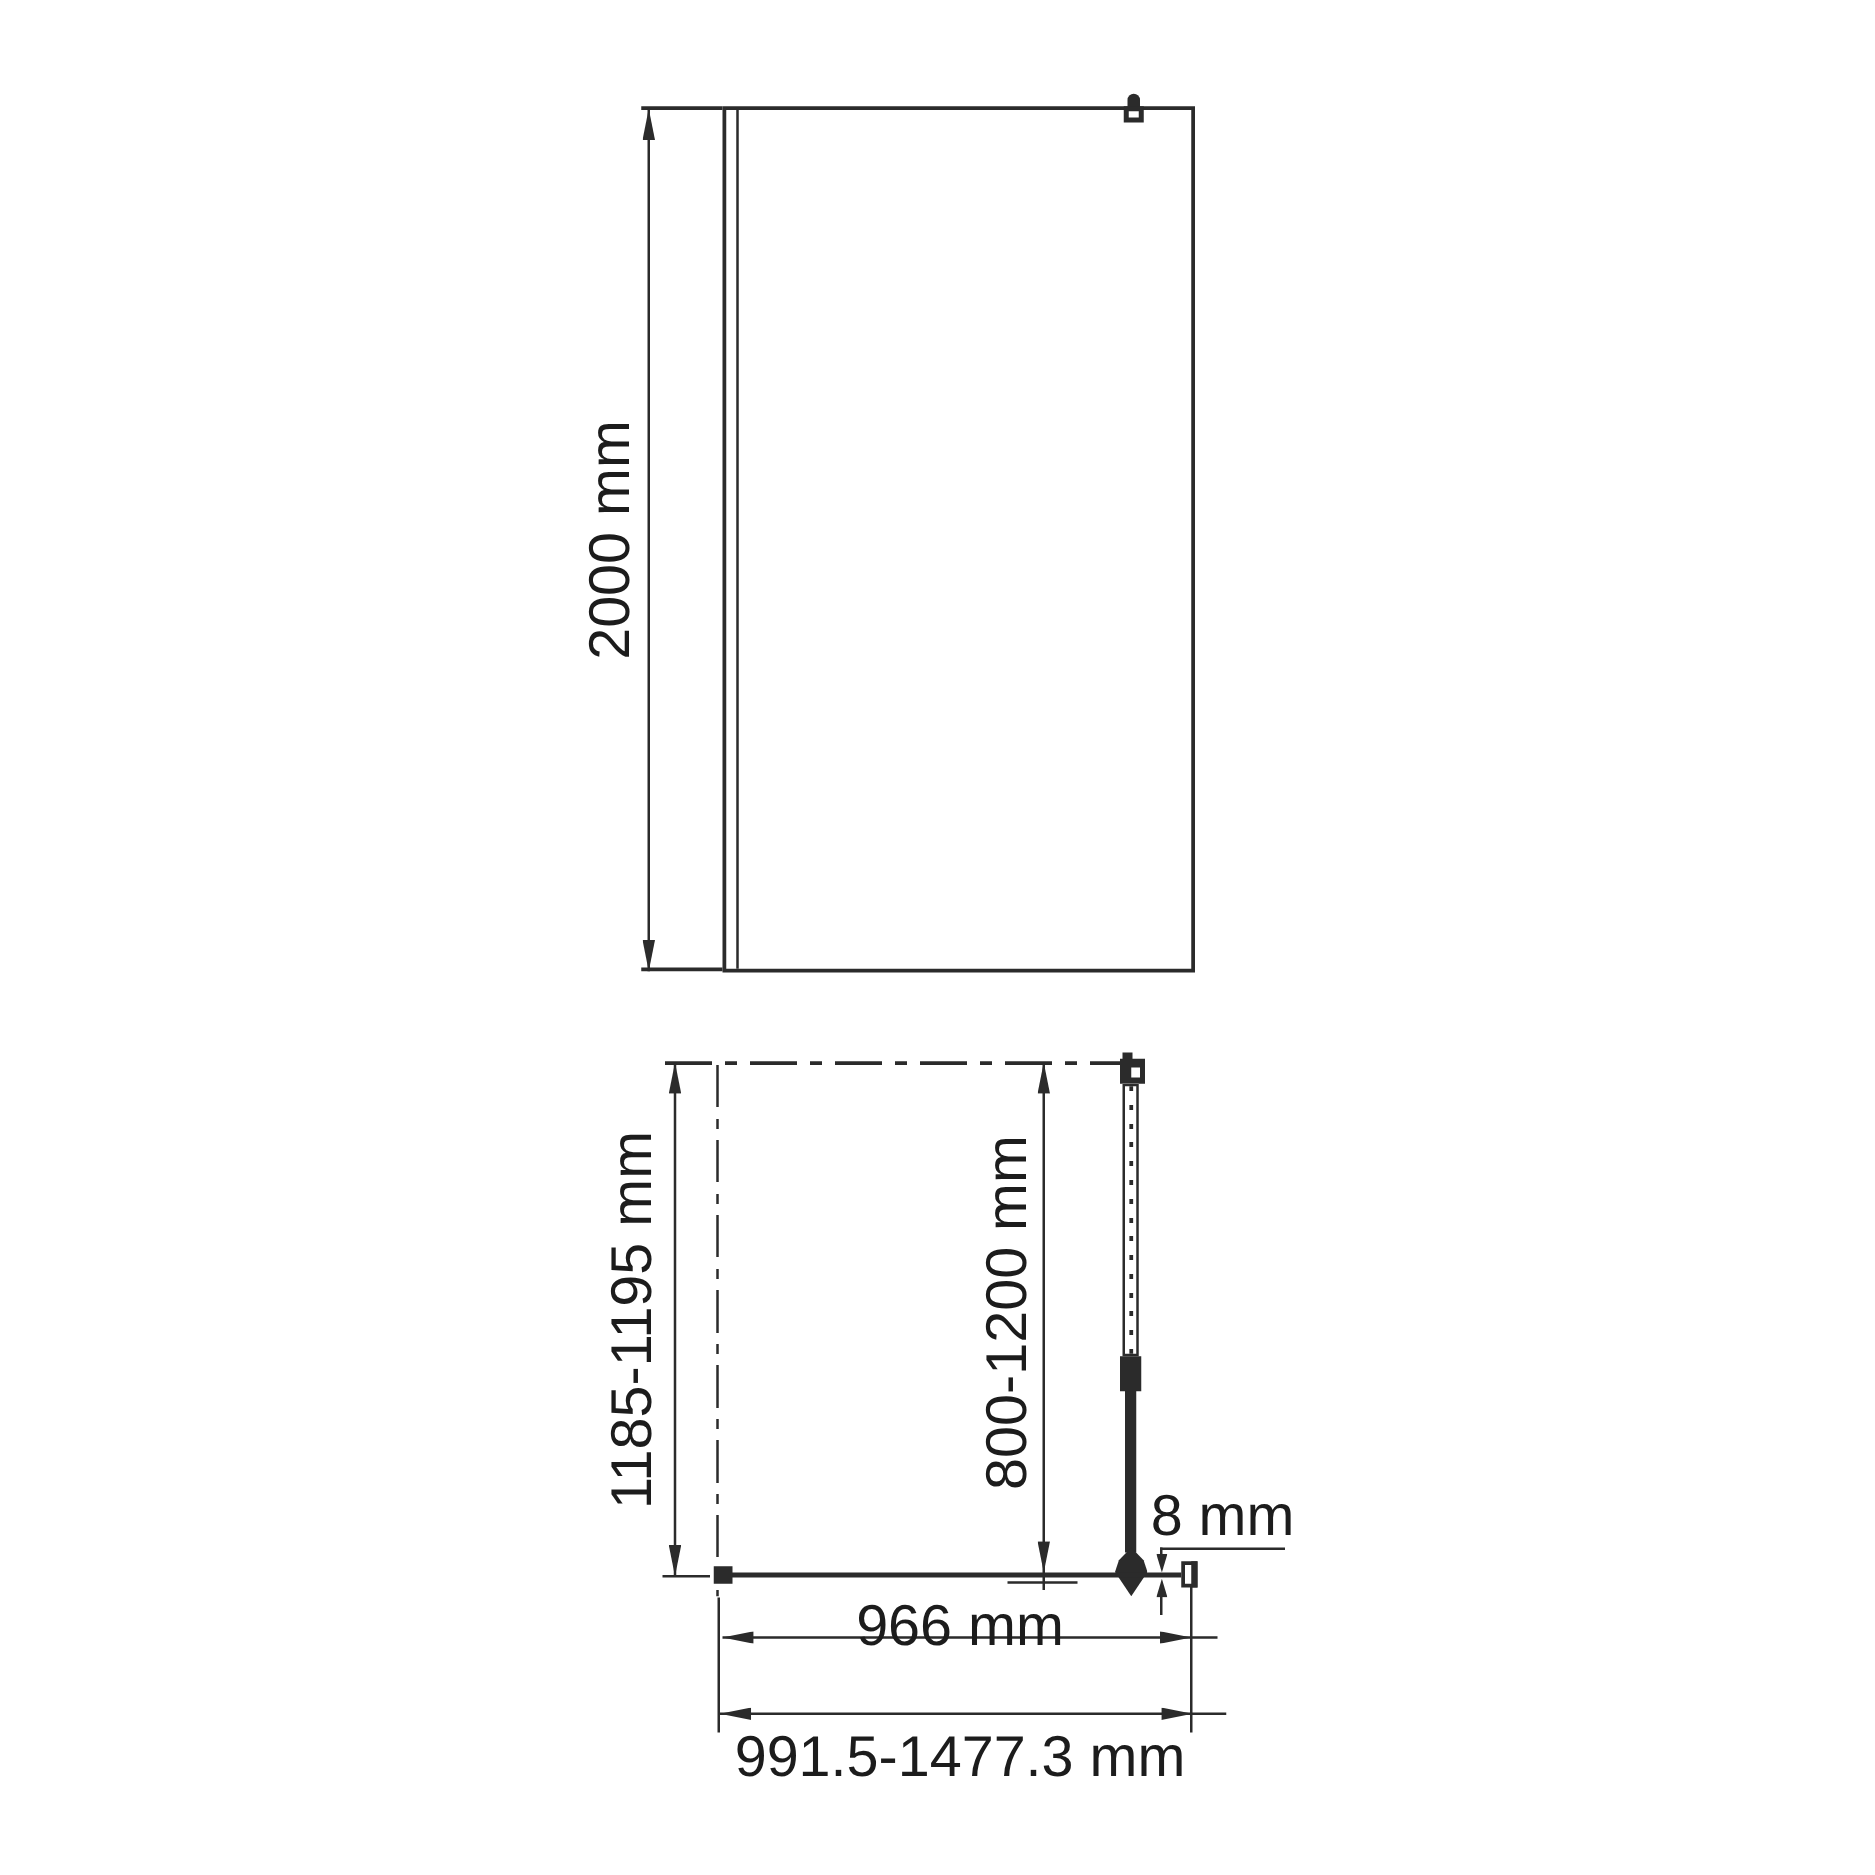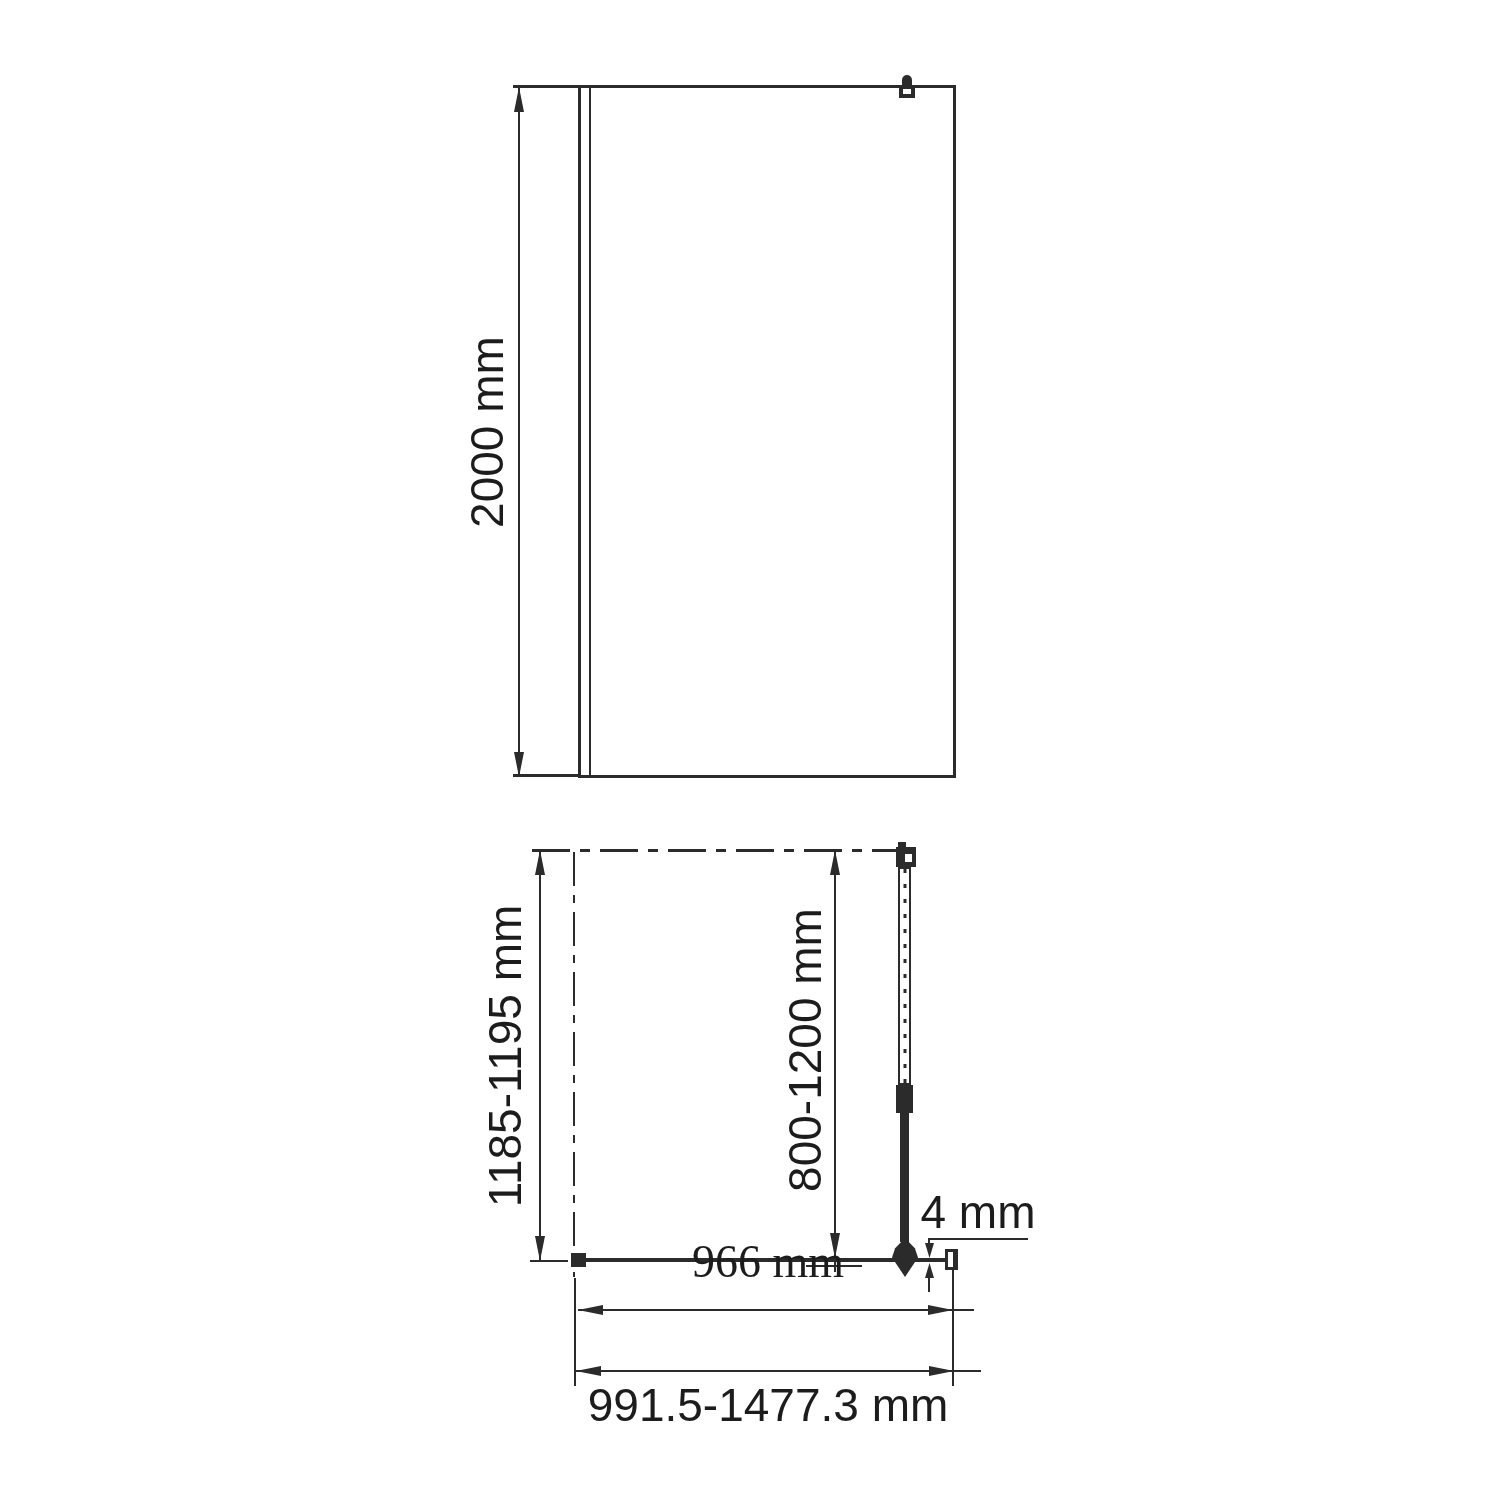--- a/index.html
+++ b/index.html
@@ -91,28 +91,28 @@
     <div class="blk" style="left:571px;top:1253px;width:15px;height:14px;"></div>
 
     <div class="outline" style="left:945px;top:1249px;width:13px;height:21px;"></div>
     <div class="blk" style="left:953px;top:1249px;width:5px;height:21px;"></div>
 
     <div class="h" style="left:928px;top:1238px;width:100px;height:2px;"></div>
     <div class="v" style="left:928px;top:1238px;width:2px;height:8px;"></div>
     <div class="arr sm down" style="left:925px;top:1243px;"></div>
     <div class="arr sm up" style="left:925px;top:1263px;"></div>
     <div class="v" style="left:928px;top:1276px;width:2px;height:16px;"></div>
-    <div class="dim-label" style="left:978px;top:1212px;">4 mm</div>
+    <div class="dim-label" style="left:978px;top:1212px;">8 mm</div>
 
     <div class="v" style="left:952px;top:1268px;width:2px;height:118px;"></div>
 
     <div class="h" style="left:578px;top:1309px;width:396px;height:2px;"></div>
     <div class="arr left" style="left:578px;top:1305px;"></div>
     <div class="arr right" style="left:928px;top:1305px;"></div>
-    <div class="dim-label" style="left:768px;top:1262px;font-family:Liberation Serif, serif;">966 mm</div>
+    <div class="dim-label" style="left:768px;top:1300px;">966 mm</div>
 
     <div class="h" style="left:576px;top:1370px;width:405px;height:2px;"></div>
     <div class="arr left" style="left:576px;top:1366px;"></div>
     <div class="arr right" style="left:929px;top:1366px;"></div>
     <div class="dim-label" style="left:768px;top:1405px;">991.5-1477.3 mm</div>
   </div>
 
 </div>
 
 </body></html>

